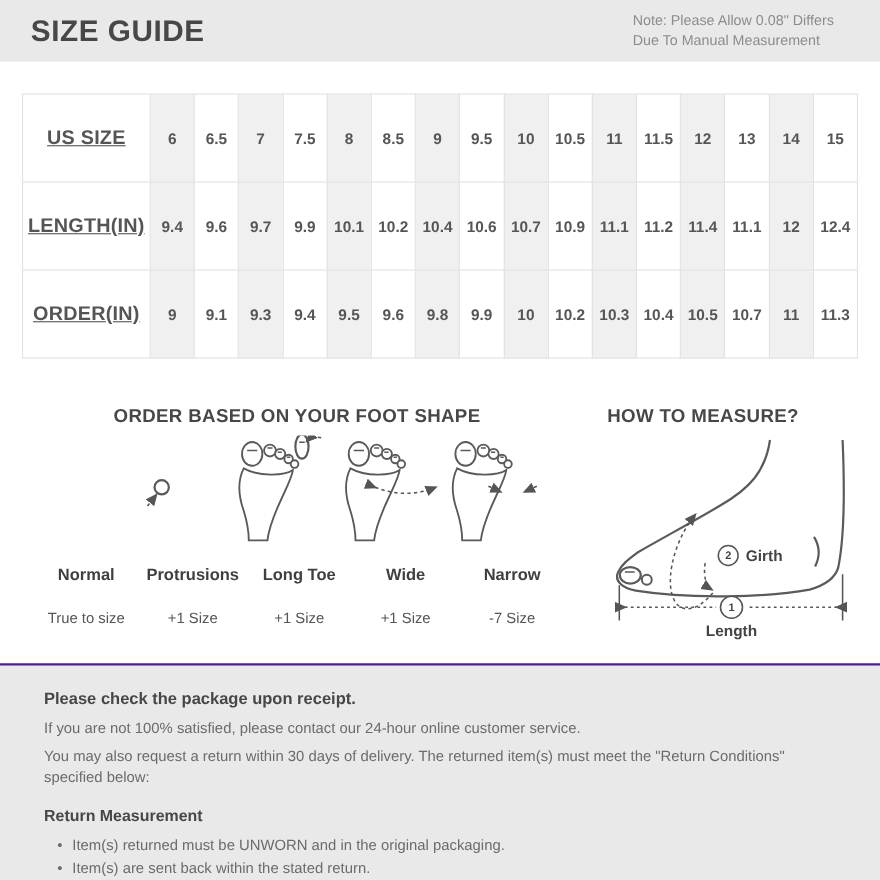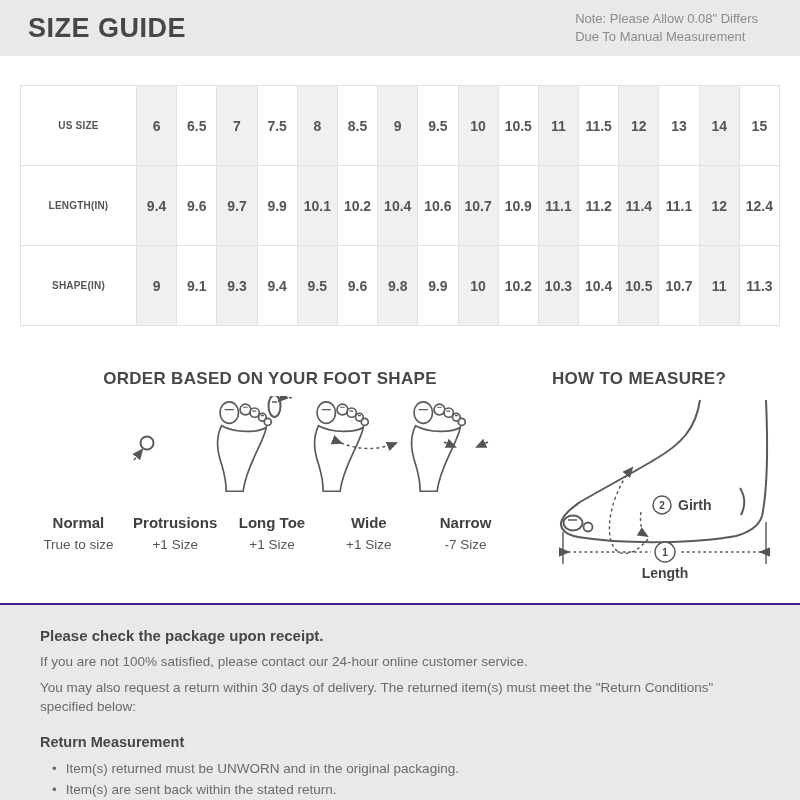--- a/index.html
+++ b/index.html
@@ -11,36 +11,36 @@
           display:flex;justify-content:space-between;align-items:center;
           padding:0 42px 0 28px;box-sizing:border-box;}
   .page-title{font-size:27px;font-weight:bold;letter-spacing:.5px;color:#474747;margin:0;}
   .note{font-size:13px;line-height:1.4;color:#8c8c8c;text-align:left;}
 
   
   .size-table{position:absolute;left:20px;top:85px;width:760px;border-collapse:collapse;
               table-layout:fixed;}
   .size-table th,.size-table td{border:1px solid #e2e2e2;height:79px;text-align:center;
               vertical-align:middle;font-weight:bold;color:#555;background:#fff;padding:0;}
-  .size-table th.row-label{width:115px;font-size:10px;letter-spacing:.2px;}
+  .size-table th.row-label{width:115px;font-size:18px;letter-spacing:.2px;text-decoration:underline;}
   .size-table td{font-size:14px;}
   .size-table td.shade{background:#f0f0f0;}
 
   
   .shape-title{position:absolute;top:369px;left:40px;width:460px;text-align:center;
                font-size:17px;font-weight:bold;color:#474747;letter-spacing:.3px;}
   .measure-title{position:absolute;top:369px;left:552px;font-size:17px;font-weight:bold;
                color:#474747;letter-spacing:.3px;}
 
   
   .feet-svg{position:absolute;left:30px;top:396px;width:484px;height:112px;}
   .feet-labels{position:absolute;left:30px;top:514px;width:484px;display:flex;}
   .foot-label-cell{width:96.8px;text-align:center;}
   .foot-name{font-size:15px;font-weight:bold;color:#3f3f3f;}
-  .foot-advice{font-size:13.5px;color:#555;margin-top:6px;}
+  .foot-advice{font-size:13.5px;color:#555;margin-top:23px;}
 
   
   .measure-fig{position:absolute;left:548px;top:392px;width:245px;height:190px;}
   .svg-label{font-size:14px;font-weight:bold;fill:#444;}
   .svg-circnum{font-size:10px;font-weight:bold;fill:#444;}
 
   
   .footer{position:absolute;top:603px;left:0;width:800px;height:197px;background:#e9e9e9;
           border-top:2px solid #4c1d95;box-sizing:border-box;padding:22px 40px 0;}
   .footer-heading{font-size:15px;font-weight:bold;color:#474747;margin:0 0 9px;}
@@ -97,21 +97,21 @@
           <td class="shade">10.7</td>
           <td>10.9</td>
           <td class="shade">11.1</td>
           <td>11.2</td>
           <td class="shade">11.4</td>
           <td>11.1</td>
           <td class="shade">12</td>
           <td>12.4</td>
         </tr>
         <tr>
-          <th class="row-label">SHAPE(IN)</th>
+          <th class="row-label">ORDER(IN)</th>
           <td class="shade">9</td>
           <td>9.1</td>
           <td class="shade">9.3</td>
           <td>9.4</td>
           <td class="shade">9.5</td>
           <td>9.6</td>
           <td class="shade">9.8</td>
           <td>9.9</td>
           <td class="shade">10</td>
           <td>10.2</td>

